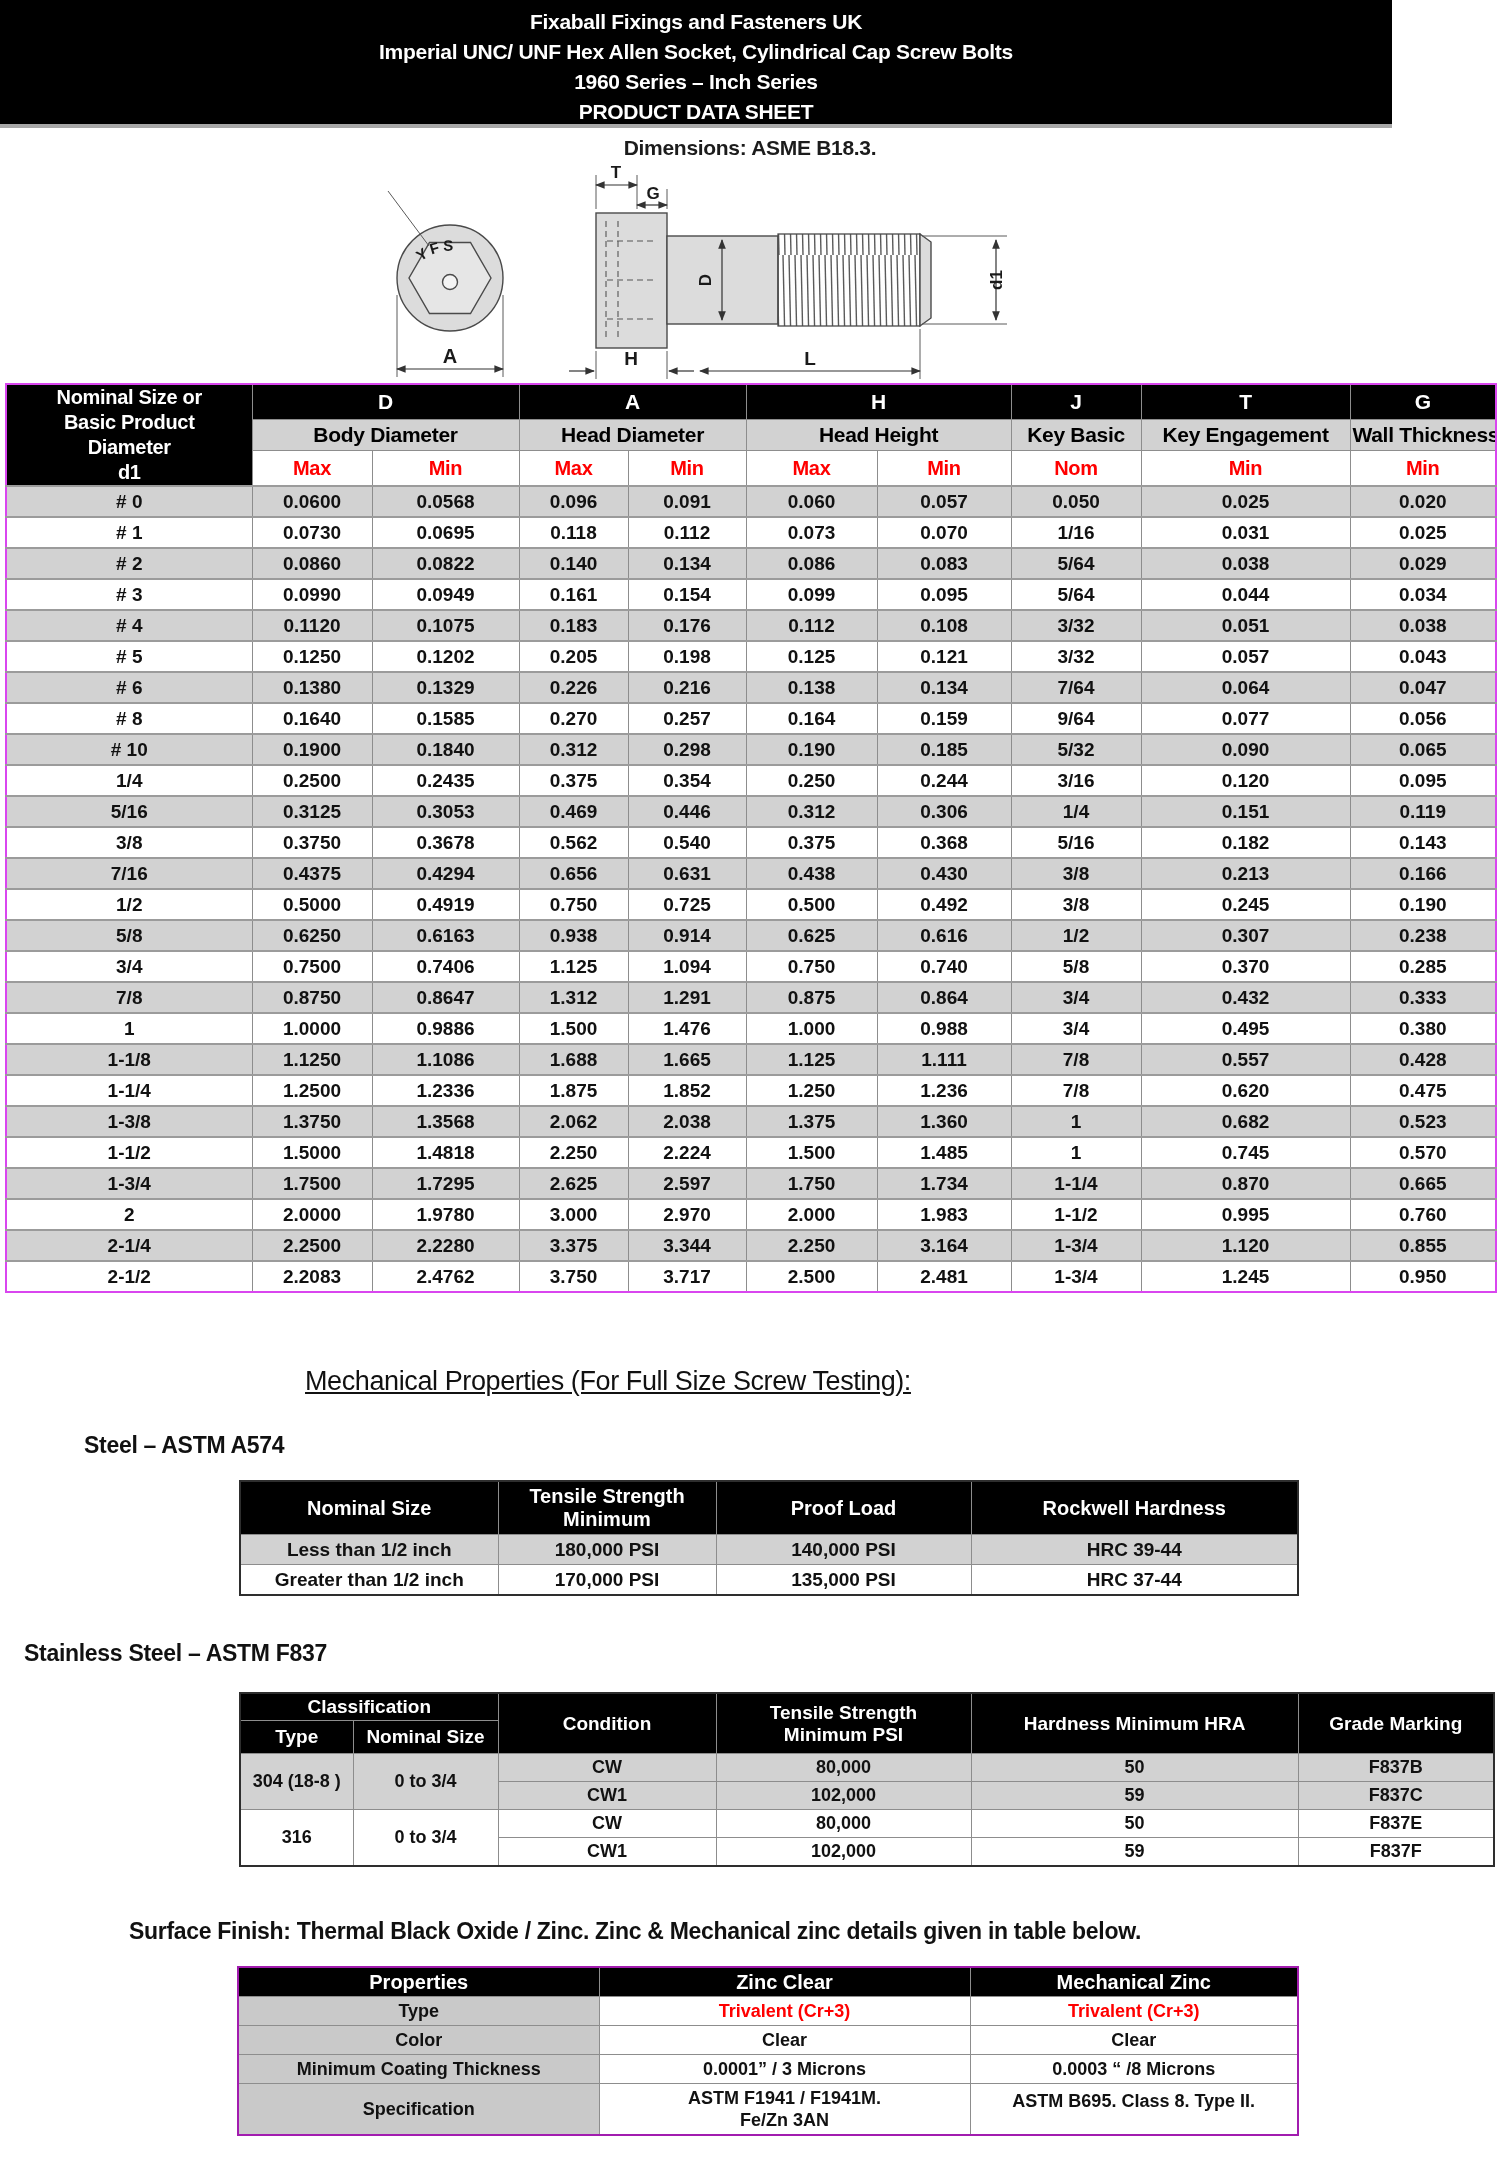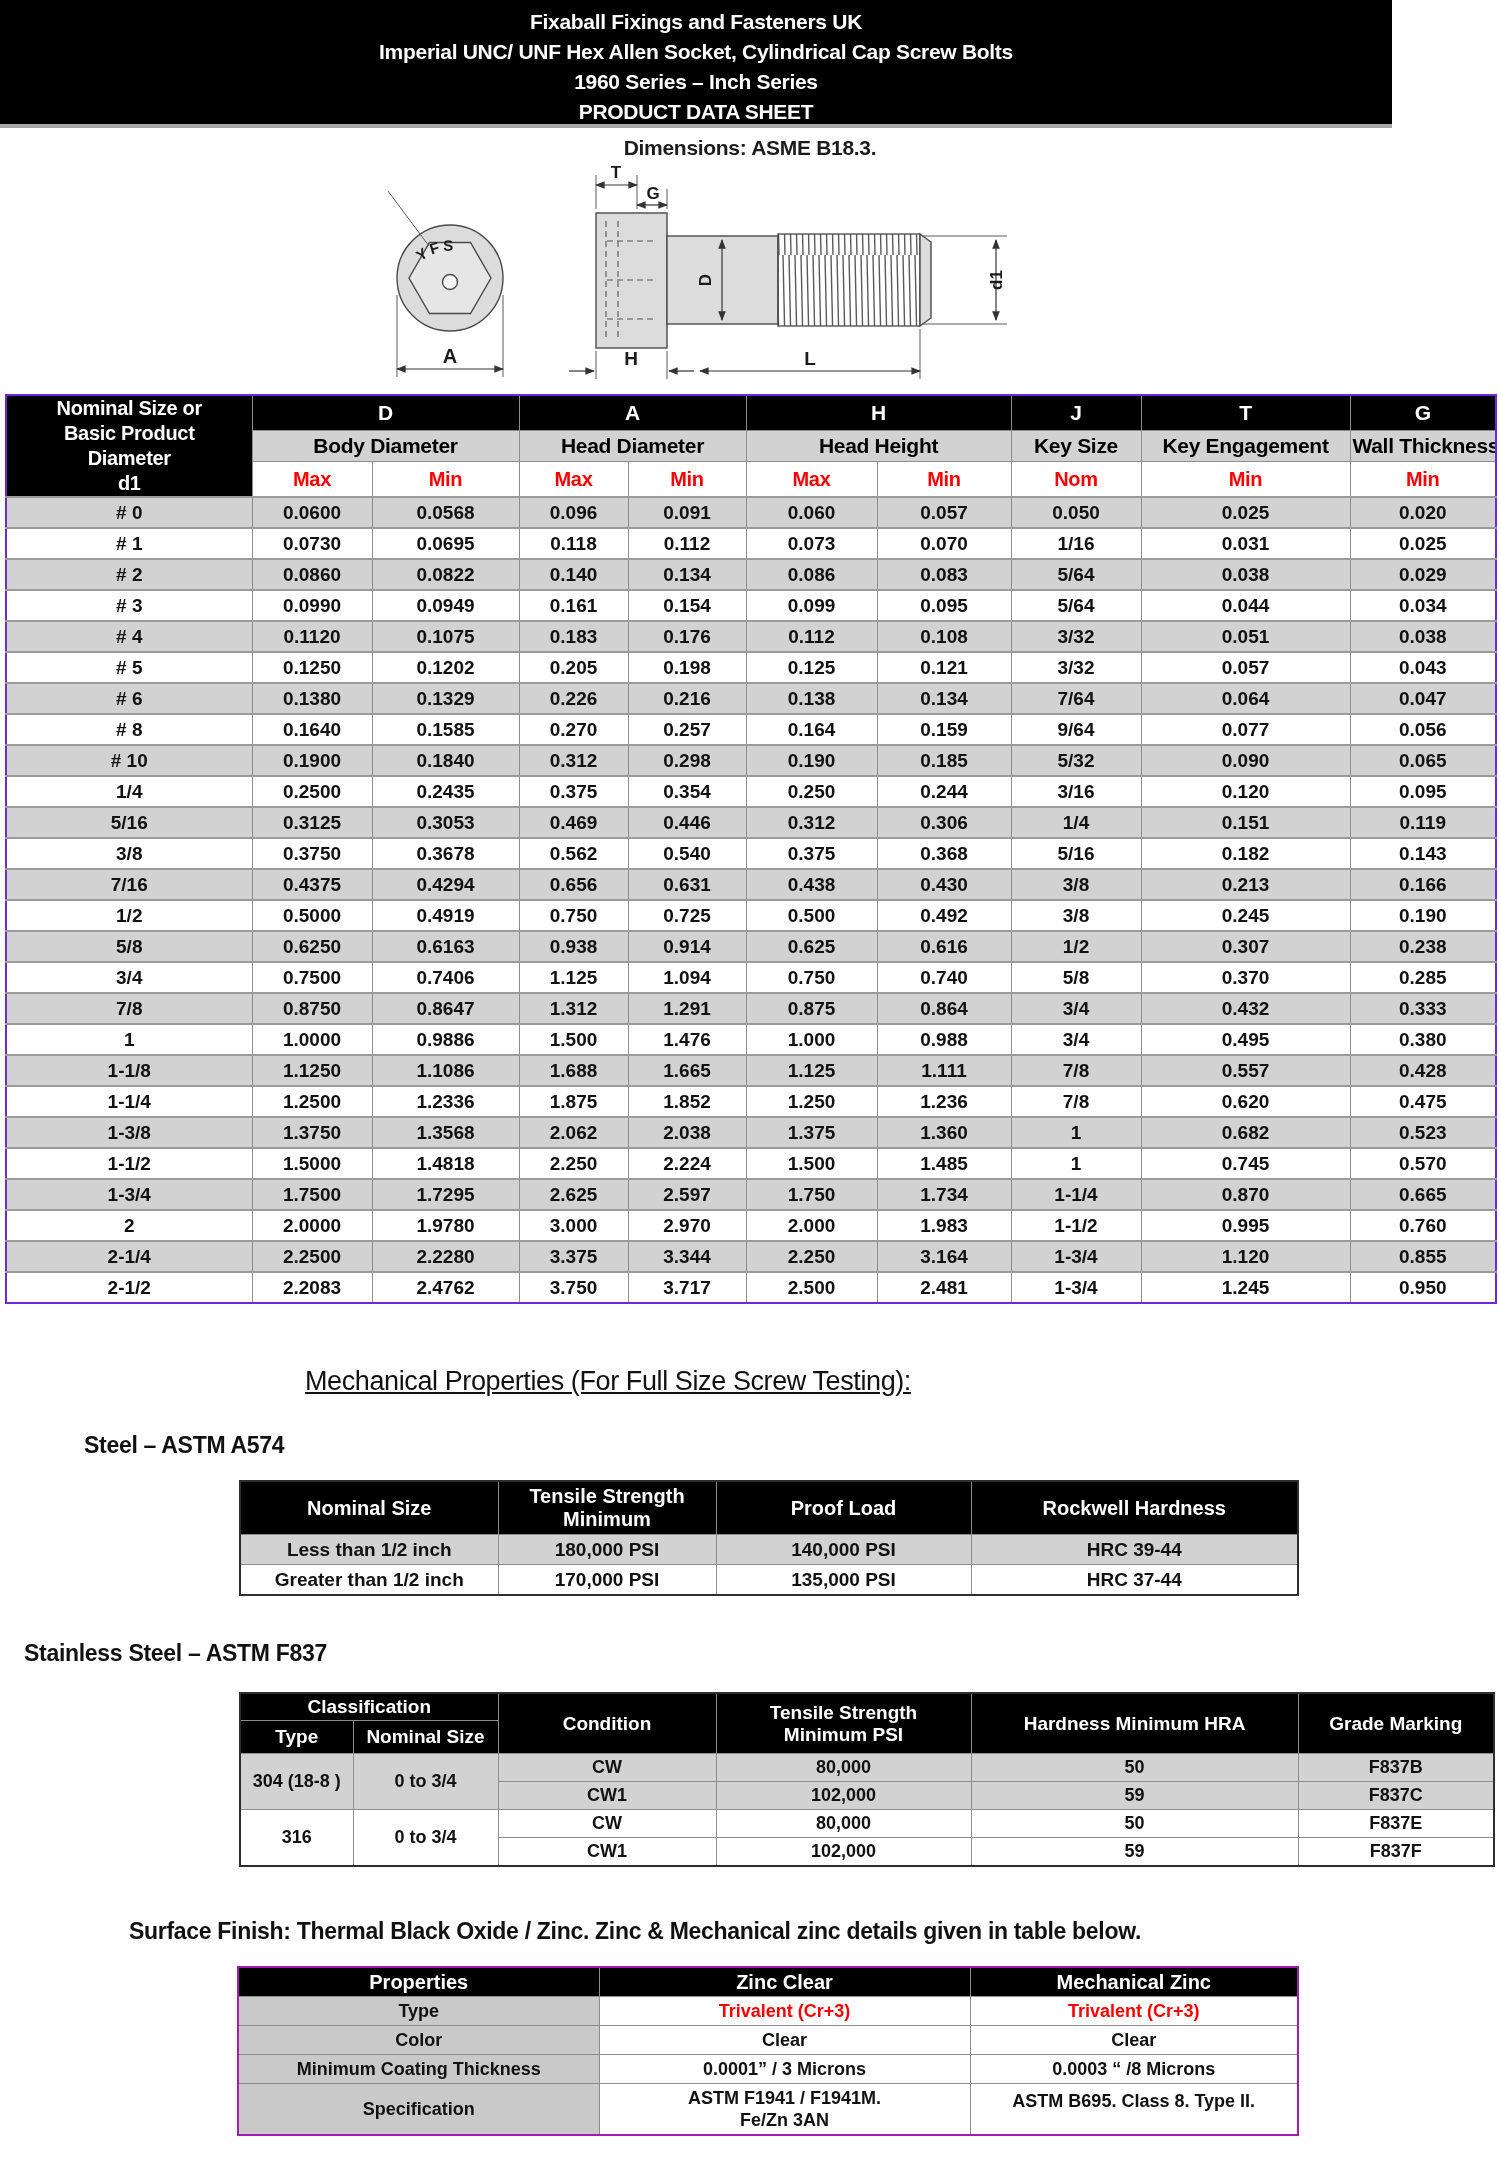--- a/index.html
+++ b/index.html
@@ -19,21 +19,21 @@
   .shape{fill:#dcdcdc;stroke:#4a4a4a;stroke-width:1.4}
   .shape2{fill:#e6e6e6;stroke:#4a4a4a;stroke-width:1.4}
   .dim{stroke:#333;stroke-width:1.2;fill:none}
   .dash{stroke:#555;stroke-width:1.1;fill:none;stroke-dasharray:6,4}
   
   table{border-collapse:collapse;table-layout:fixed;}
   th,td{padding:0 2px;text-align:center;vertical-align:middle;font-weight:bold;
         border:1px solid #8d8d8d;overflow:hidden;white-space:nowrap;}
   .bk{background:#000;color:#fff;}
   
-  .dim-table{position:absolute;top:394px;left:5px;width:1490px;border:2px solid #6d28d9;}
+  .dim-table{position:absolute;top:383px;left:5px;width:1490px;border:2px solid #d946ef;}
   .dim-table th{font-size:21px;letter-spacing:-0.3px;}
   .dim-table .letters th{height:34px;}
   .dim-table .names th{height:30px;background:#d2d2d2;color:#000;}
   .dim-table .subs th{height:34px;background:#fff;color:#ff0000;font-size:20px;}
   .dim-table .c1{background:#000;color:#fff;font-size:20px;line-height:25px;padding:0;}
   .dim-table tbody td{height:29px;font-size:19px;border-top:2px solid #9b9b9b;}
   .dim-table tbody tr:nth-child(odd){background:#d2d2d2;}
   
   .mech-heading{position:absolute;top:1366px;left:0;width:1216px;text-align:center;
                 font-size:27px;font-weight:normal;text-decoration:underline;letter-spacing:-0.4px;}
@@ -160,21 +160,21 @@
         <th class="bk" colspan="2">A</th>
         <th class="bk" colspan="2">H</th>
         <th class="bk">J</th>
         <th class="bk">T</th>
         <th class="bk">G</th>
       </tr>
       <tr class="names">
         <th colspan="2">Body Diameter</th>
         <th colspan="2">Head Diameter</th>
         <th colspan="2">Head Height</th>
-        <th>Key Size</th>
+        <th>Key Basic</th>
         <th>Key Engagement</th>
         <th>Wall Thickness</th>
       </tr>
       <tr class="subs">
         <th>Max</th>
         <th>Min</th>
         <th>Max</th>
         <th>Min</th>
         <th>Max</th>
         <th>Min</th>

